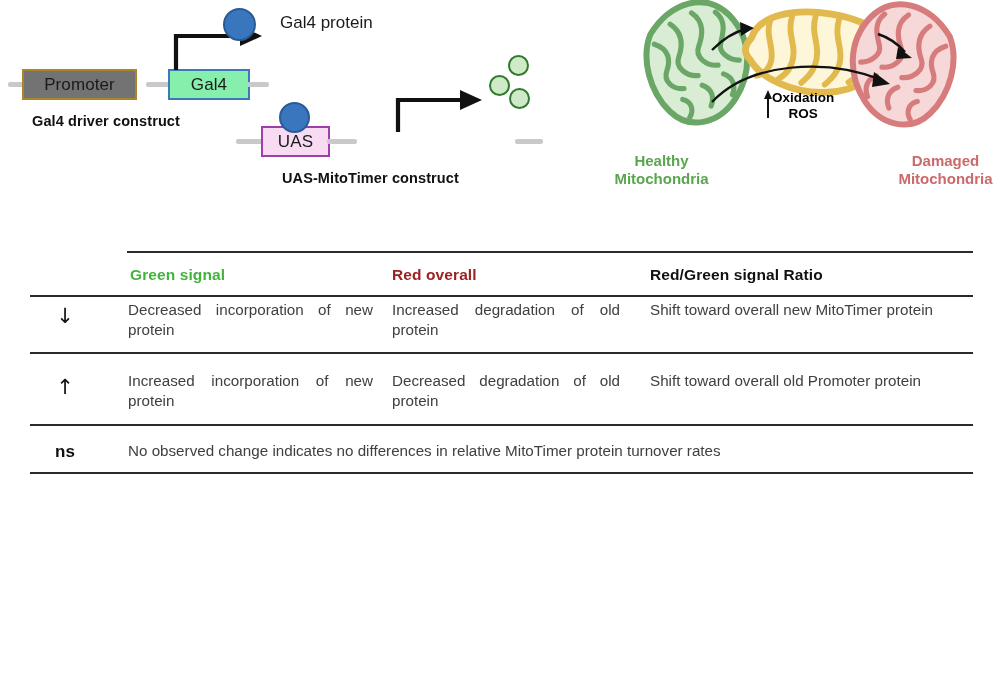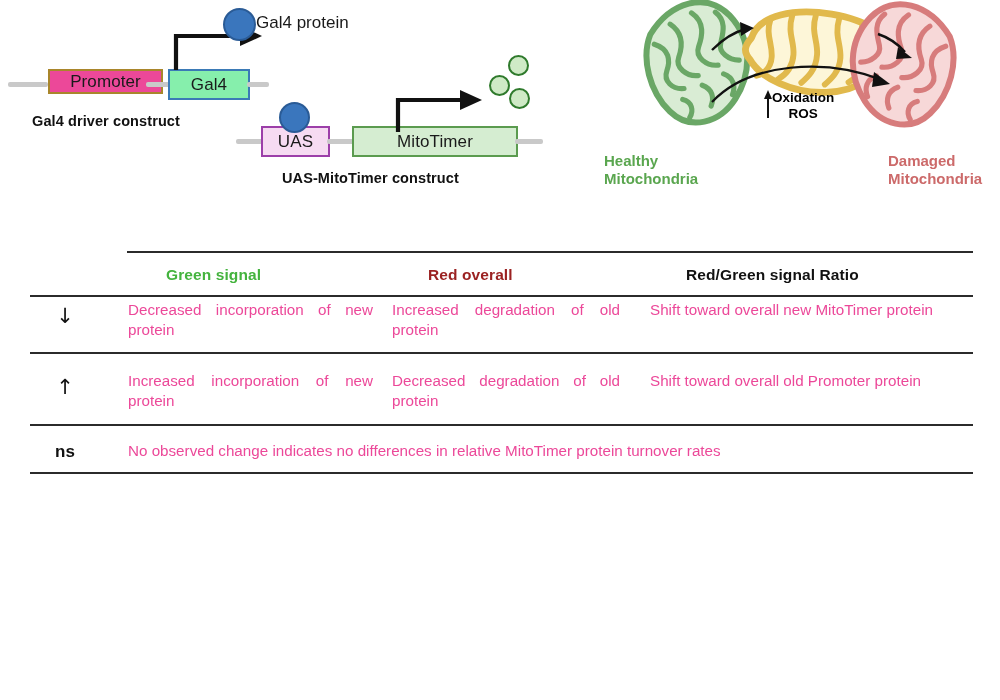--- a/index.html
+++ b/index.html
@@ -30,83 +30,79 @@
     background:#3a76bd;border:2px solid #2a5b96;box-sizing:border-box;
   }
   .prot-label{position:absolute;font-size:17px;color:#1a1a1a;white-space:nowrap;}
   .green-dot{
     position:absolute;border-radius:50%;
     background:#cfeac6;border:2.5px solid #2f7a2c;box-sizing:border-box;
   }
 
   
   .mito-label{
-    position:absolute;font-size:15px;font-weight:bold;
+    position:absolute;font-size:15px;font-weight:bold;text-align:center;
     line-height:1.18;white-space:nowrap;
   }
   .ros-label{
     position:absolute;font-size:13.5px;font-weight:bold;color:#000000;
     text-align:center;line-height:1.2;white-space:nowrap;
   }
 
   
   .tbl{position:absolute;left:0;top:238px;width:1000px;}
   .rule{position:absolute;background:#2b2b2b;}
   .th{
     position:absolute;font-size:15.5px;font-weight:bold;white-space:nowrap;
     letter-spacing:.1px;
-    margin-left:36px;
   }
   .sym{
     position:absolute;font-size:21px;color:#111;text-align:center;
     font-family:"DejaVu Sans", sans-serif;
   }
   .sym-ns{
     position:absolute;font-size:17px;color:#111;font-weight:bold;text-align:center;
     font-family:"Liberation Sans", sans-serif;
   }
   .cell{
-    position:absolute;font-size:15.2px;color:#ec4899;line-height:1.32;
+    position:absolute;font-size:15.2px;color:#404040;line-height:1.32;
     text-align:justify;text-justify:inter-word;
   }
   .cell.wide{text-align:left;}
 </style>
 </head>
 <body>
 
 <div class="stage">
 
   <div class="dna-line" style="left:8px;top:82px;width:40px;"></div>
-  <div class="gene-box" style="left:48px;top:69px;width:115px;height:25px;background:#ec4899;border-color:#a9862b;">
+  <div class="gene-box" style="left:22px;top:69px;width:115px;height:31px;background:#737373;border-color:#a9862b;">
     <span>Promoter</span>
   </div>
   <div class="dna-line" style="left:146px;top:82px;width:28px;"></div>
   <div class="gene-box" style="left:168px;top:69px;width:82px;height:31px;background:#86efac;border-color:#3b7ab6;">
     <span>Gal4</span>
   </div>
   <div class="dna-line" style="left:247px;top:82px;width:22px;"></div>
 
   <svg class="abs" style="left:170px;top:16px;width:100px;height:56px;" viewBox="0 0 100 56">
     <path d="M6,54 L6,20 L74,20" fill="none" stroke="#111" stroke-width="4.2" stroke-linecap="butt"></path>
     <path d="M70,10 L92,20 L70,30 Z" fill="#111"></path>
   </svg>
 
   <div class="protein-dot" style="left:223px;top:8px;width:33px;height:33px;"></div>
-  <div class="prot-label" style="left:256px;top:13px;">Gal4 protein</div>
+  <div class="prot-label" style="left:280px;top:13px;">Gal4 protein</div>
 
   <div class="construct-label" style="left:32px;top:113px;">Gal4 driver construct</div>
 
   <div class="dna-line" style="left:236px;top:139px;width:34px;"></div>
   <div class="gene-box" style="left:261px;top:126px;width:69px;height:31px;background:#f6dbf2;border-color:#9c3fa9;">
     <span>UAS</span>
   </div>
   <div class="dna-line" style="left:327px;top:139px;width:30px;"></div>
-  <div class="gene-box" style="left:352px;top:126px;width:166px;height:31px;background:#d5edd1;border-color:#5b9b4f;">
-    <span>MitoTimer</span>
-  </div>
   <div class="dna-line" style="left:515px;top:139px;width:28px;"></div>
 
   <div class="protein-dot" style="left:279px;top:102px;width:31px;height:31px;"></div>
 
   <svg class="abs" style="left:392px;top:88px;width:100px;height:46px;" viewBox="0 0 100 46">
     <path d="M6,44 L6,12 L72,12" fill="none" stroke="#111" stroke-width="4.2"></path>
     <path d="M68,2 L90,12 L68,22 Z" fill="#111"></path>
   </svg>
 
   <div class="green-dot" style="left:508px;top:55px;width:21px;height:21px;"></div>

